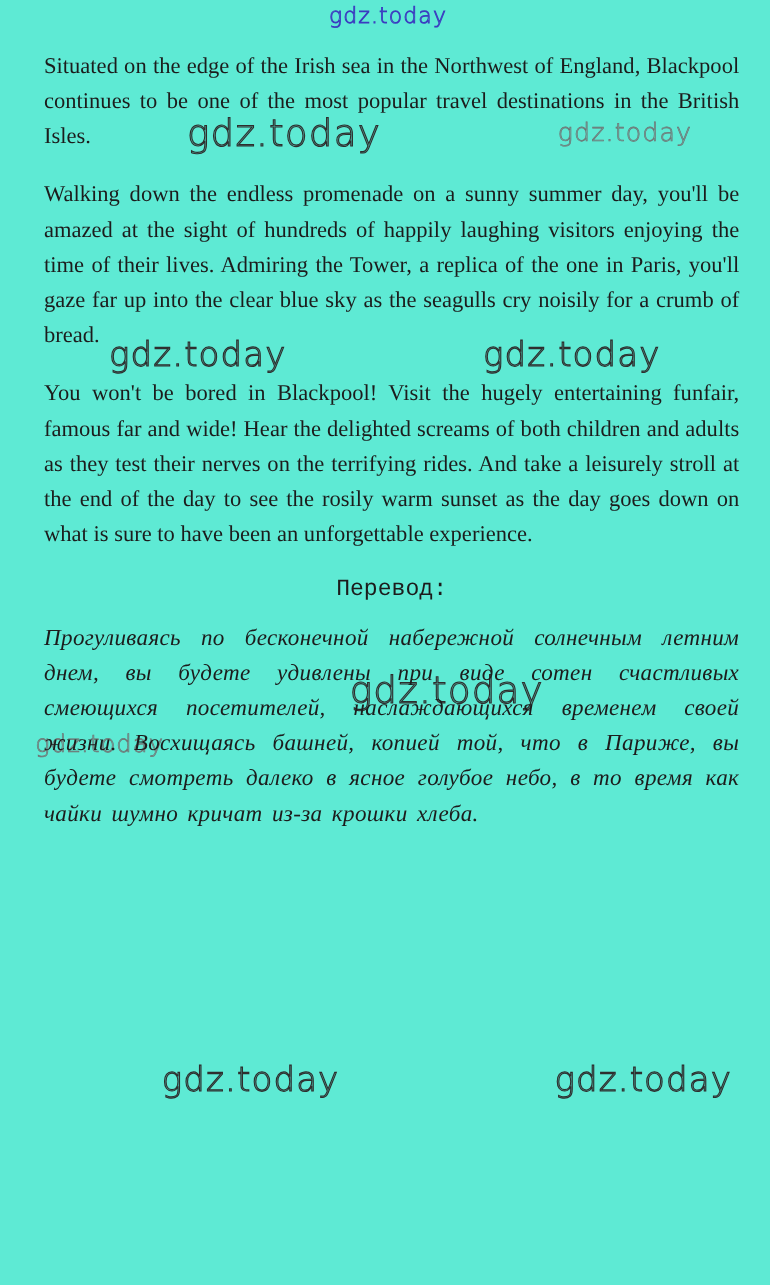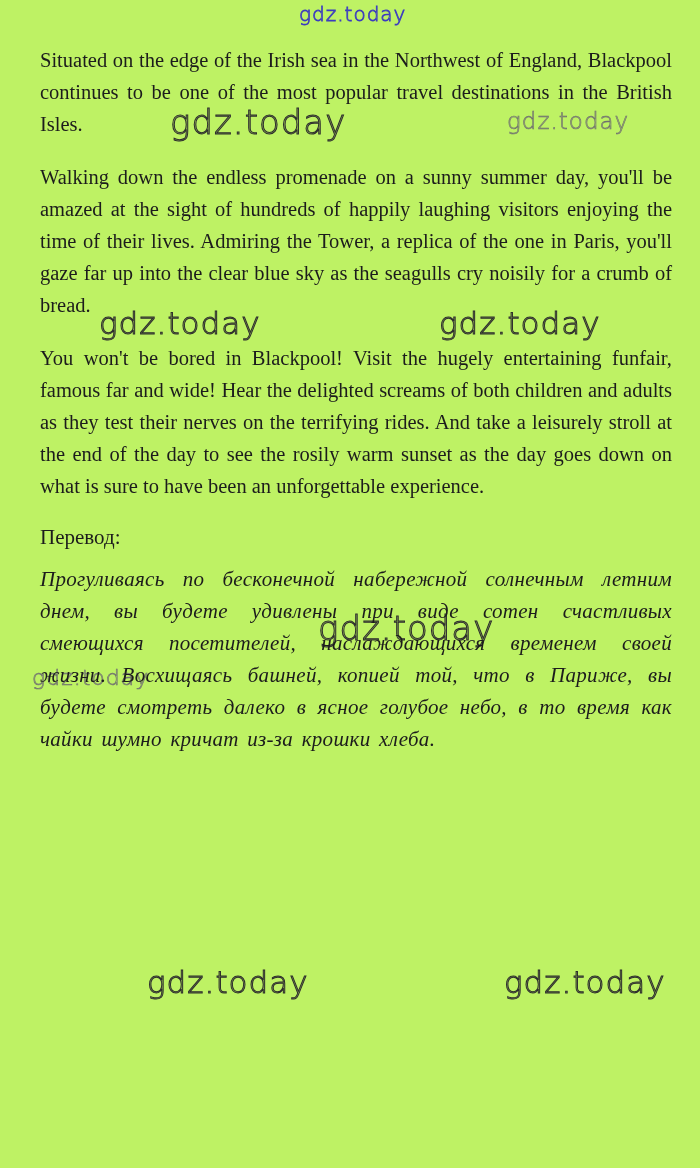--- a/index.html
+++ b/index.html
@@ -4,41 +4,43 @@
 <style>
   html, body {
     margin: 0;
     padding: 0;
     background: #ffffff;
   }
   .page {
     position: relative;
     width: 700px;
     height: 1168px;
-    background: #bef264;
+    background: #5eead4;
     overflow: hidden;
     font-family: "Liberation Serif", "DejaVu Serif", serif;
     color: #1c1c1c;
   }
   .text-block {
     position: relative;
     padding: 44px 28px 0 40px;
   }
   p.en {
     margin: 0 0 21px 0;
     font-size: 20.5px;
     line-height: 32px;
     text-align: justify;
     text-justify: inter-word;
   }
   h3.trans-heading {
     margin: 6px 0 12px 0;
     font-size: 21px;
     font-weight: normal;
+    text-align: center;
     line-height: 28px;
+    font-family: Liberation Mono, monospace;
   }
   p.ru {
     margin: 0 0 24px 0;
     font-size: 21px;
     line-height: 32px;
     font-style: italic;
     text-align: justify;
     text-justify: inter-word;
     word-spacing: 3px;
     letter-spacing: 0.3px;

